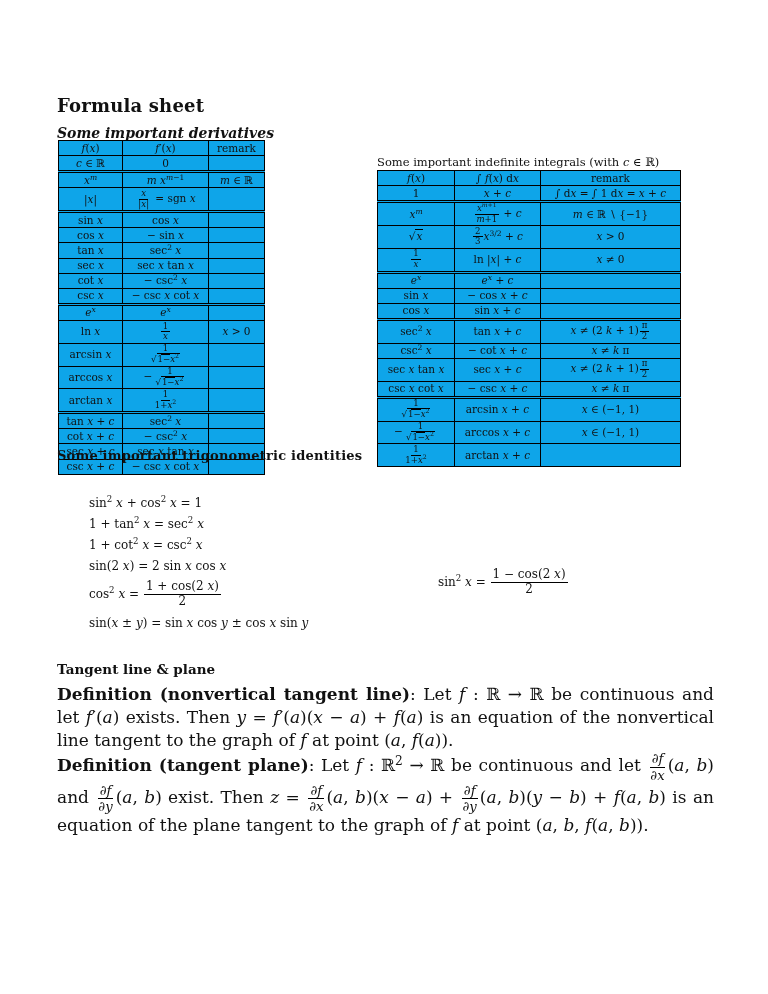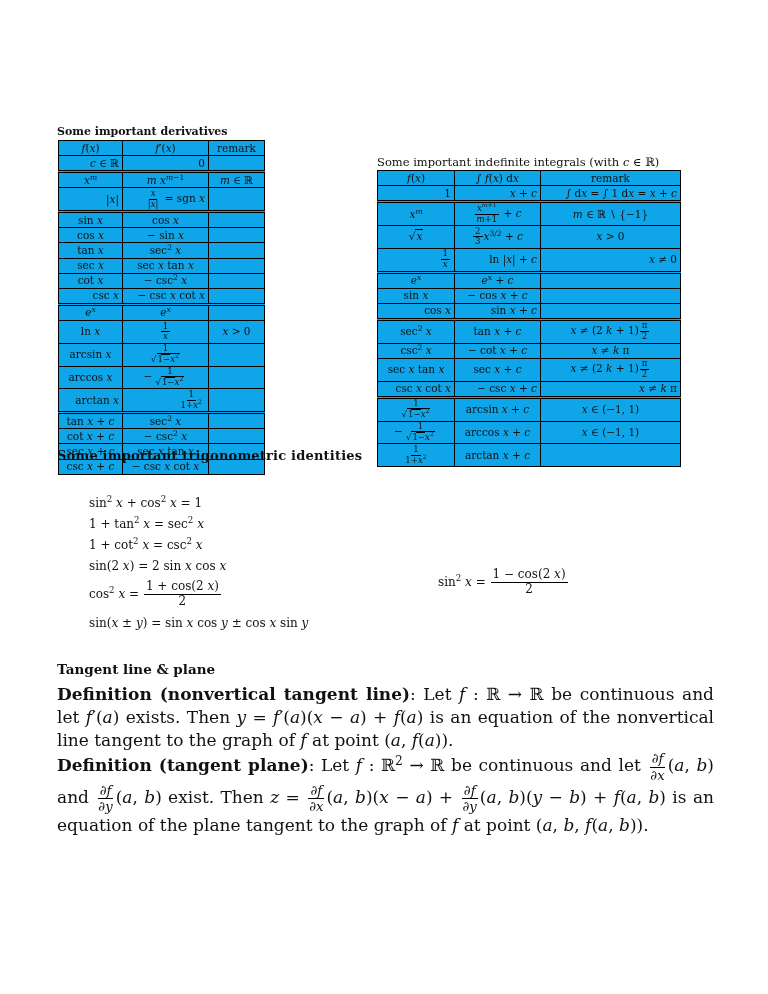--- a/index.html
+++ b/index.html
@@ -2,56 +2,57 @@
 <html><head>
 <meta charset="utf-8">
 <style>
   html,body{margin:0;padding:0;background:#ffffff;}
   body{width:768px;height:994px;overflow:hidden;color:#111;
        font-family:"DejaVu Serif","Liberation Serif",serif;}
   #page{position:relative;width:768px;height:994px;background:#ffffff;}
 
   .abs{position:absolute;}
   #page-title{left:57px;top:95px;font-size:18px;font-weight:bold;letter-spacing:.2px;}
-  #deriv-heading{left:57px;top:125px;font-size:11px;font-weight:bold;}
+  #deriv-heading{left:57px;top:125px;font-size:14px;font-weight:bold;font-style:italic;}
   #deriv-table{left:58px;top:140px;}
   #integ-heading{left:377px;top:155px;font-size:11.5px;font-weight:normal;}
   #integ-table{left:377px;top:170px;}
   #trig-heading{left:57px;top:448px;font-size:13px;font-weight:bold;letter-spacing:.2px;}
   #identity-lines{left:89px;top:496px;font-size:12px;}
   #side-eq{left:438px;top:568px;font-size:12px;}
   #tangent-heading{left:57px;top:661px;font-size:13.5px;font-weight:bold;}
   #tangent-paras{left:57px;top:683px;width:657px;font-size:17px;line-height:1.34;}
 
   table{border-collapse:collapse;background:#0ea5e9;}
   th,td{border:1px solid #000;text-align:center;vertical-align:middle;
         font-size:10.5px;line-height:1.25;padding:0.5px 3px;font-weight:normal;}
   #deriv-table col.c1{width:64px} #deriv-table col.c2{width:86px} #deriv-table col.c3{width:56px}
   #integ-table col.c1{width:77px} #integ-table col.c2{width:86px} #integ-table col.c3{width:140px}
-  tr.gend th, tr.gend td{border-bottom:3px double #000;text-align:right;}
+  tr.gend th, tr.gend td{border-bottom:3px double #000;}
 
   
   .f{display:inline-flex;flex-direction:column;align-items:center;vertical-align:middle;
      font-size:0.82em;line-height:1.15;margin:0 1px;}
   .f>span{display:block;padding:0 2px;white-space:nowrap;}
   .f>span:first-child{border-bottom:1px solid #000;}
   .f.big{font-size:1em;}
   .ol{border-top:1px solid #000;padding:0 1px;}            
   sup{font-size:0.72em;line-height:0;}
   i{font-style:italic;}
 
   .eq-line{margin:0 0 7px 0;min-height:14px;}
   .defn{margin:0;text-align:justify;}
   .defn .f{font-size:0.78em;}
 </style>
 </head>
 <body>
 
 <div id="page">
 
+  <div id="page-title" class="abs">Formula sheet</div>
 
   <div id="deriv-heading" class="abs">Some important derivatives</div>
   <table id="deriv-table" class="abs">
     <colgroup>
         <col class="c1">
         <col class="c2">
         <col class="c3">
       </colgroup>
     <thead>
         <tr>

